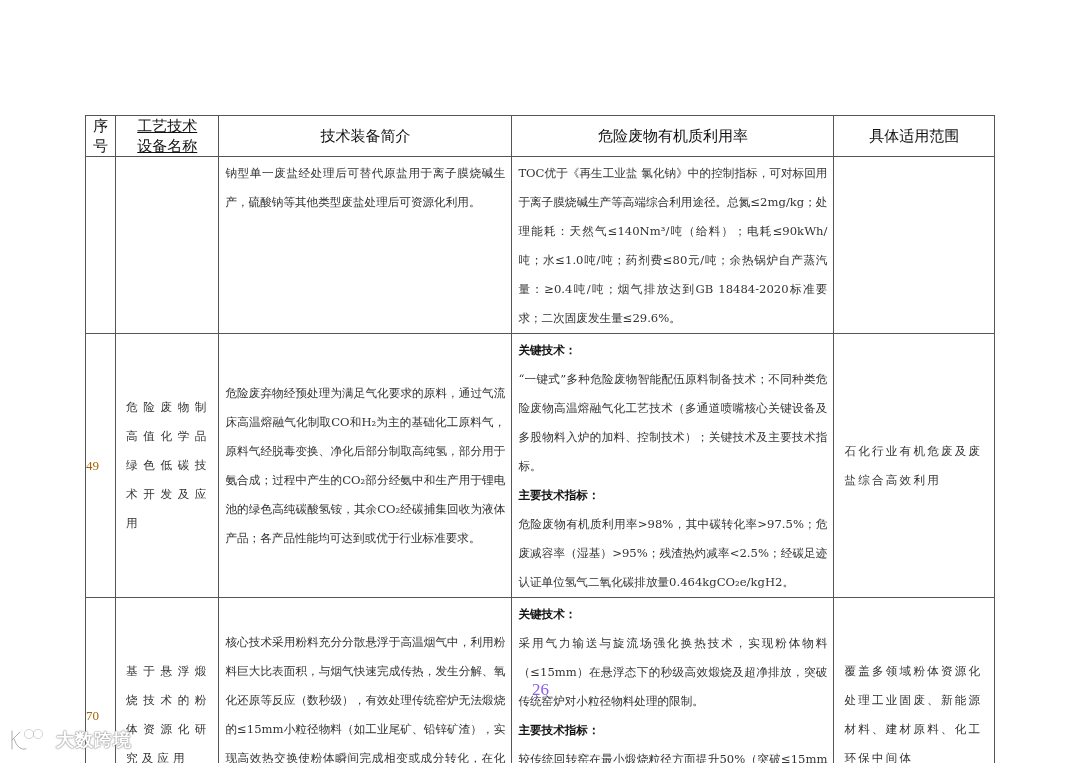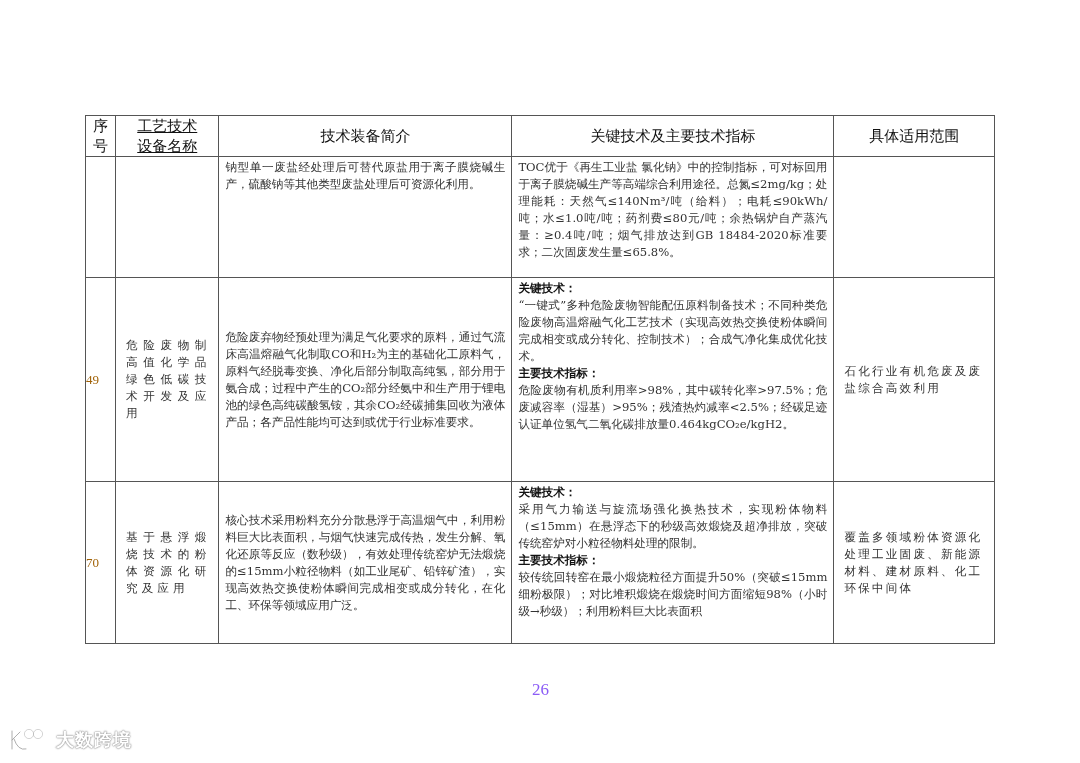--- a/index.html
+++ b/index.html
@@ -4,21 +4,21 @@
 <style>
   html, body { margin: 0; padding: 0; background: #ffffff; }
   body { width: 1080px; height: 763px; position: relative; overflow: hidden;
          font-family: "DejaVu Serif", "Liberation Serif", serif; color: #222; }
   .page { position: absolute; left: 0; top: 0; width: 1080px; height: 763px; background: #fff; }
   table.doc-table { position: absolute; left: 85px; top: 115px; border-collapse: collapse;
          table-layout: fixed; width: 910px; }
   table.doc-table td, table.doc-table th { border: 1.3px solid #555; vertical-align: middle; padding: 0; }
   th { font-family: "DejaVu Sans", "Liberation Sans", sans-serif; font-weight: normal;
        font-size: 15px; line-height: 20px; color: #111; text-align: center; height: 40px; }
-  td { font-size: 11.6px; line-height: 17px; color: #333; }
+  td { font-size: 11.6px; line-height: 29px; color: #333; }
   .c-no { width: 30px; text-align: center; }
   .c-name { width: 103px; }
   .c-intro { width: 292px; }
   .c-key { width: 321px; }
   .c-scope { width: 160px; }
   .pad { padding: 0 6px !important; text-align: justify; }
   .name-cell { padding: 0 8px 0 10px !important; letter-spacing: 4px; text-align: justify; }
   .scope-cell { padding: 0 6px 0 10px !important; letter-spacing: 2.2px; }
   .bold { font-weight: bold; color: #111; }
   .top { vertical-align: top !important; padding-top: 2px !important; }
@@ -45,39 +45,39 @@
         <col class="c-intro">
         <col class="c-key">
         <col class="c-scope">
     </colgroup>
     <thead>
       <tr>
         <th style="white-space:pre-line;">序
 号</th>
         <th style="padding:0 14px;text-decoration:underline;">工艺技术设备名称</th>
         <th>技术装备简介</th>
-        <th>关键技术及主要技术指标</th>
+        <th>危险废物有机质利用率</th>
         <th>具体适用范围</th>
       </tr>
     </thead>
     <tbody>
       <tr class="row1">
         <td class="seq"></td>
         <td class="name-cell"></td>
         <td class="pad top">钠型单一废盐经处理后可替代原盐用于离子膜烧碱生产，硫酸钠等其他类型废盐处理后可资源化利用。</td>
-        <td class="pad top">TOC优于《再生工业盐 氯化钠》中的控制指标，可对标回用于离子膜烧碱生产等高端综合利用途径。总氮≤2mg/kg；处理能耗：天然气≤140Nm³/吨（给料）；电耗≤90kWh/吨；水≤1.0吨/吨；药剂费≤80元/吨；余热锅炉自产蒸汽量：≥0.4吨/吨；烟气排放达到GB 18484-2020标准要求；二次固废发生量≤65.8%。</td>
+        <td class="pad top">TOC优于《再生工业盐 氯化钠》中的控制指标，可对标回用于离子膜烧碱生产等高端综合利用途径。总氮≤2mg/kg；处理能耗：天然气≤140Nm³/吨（给料）；电耗≤90kWh/吨；水≤1.0吨/吨；药剂费≤80元/吨；余热锅炉自产蒸汽量：≥0.4吨/吨；烟气排放达到GB 18484-2020标准要求；二次固废发生量≤29.6%。</td>
         <td class="scope-cell"></td>
       </tr>
       <tr class="row2">
         <td class="seq">49</td>
         <td class="name-cell">危险废物制高值化学品绿色低碳技术开发及应用</td>
         <td class="pad">危险废弃物经预处理为满足气化要求的原料，通过气流床高温熔融气化制取CO和H₂为主的基础化工原料气，原料气经脱毒变换、净化后部分制取高纯氢，部分用于氨合成；过程中产生的CO₂部分经氨中和生产用于锂电池的绿色高纯碳酸氢铵，其余CO₂经碳捕集回收为液体产品；各产品性能均可达到或优于行业标准要求。</td>
         <td class="pad top">
           <div class="bold">关键技术：</div>
-          <div>“一键式”多种危险废物智能配伍原料制备技术；不同种类危险废物高温熔融气化工艺技术（实现高效热交换使粉体瞬间完成相变或成分转化、控制技术）；合成气净化集成优化技术。</div>
+          <div>“一键式”多种危险废物智能配伍原料制备技术；不同种类危险废物高温熔融气化工艺技术（多通道喷嘴核心关键设备及多股物料入炉的加料、控制技术）；关键技术及主要技术指标。</div>
           <div class="bold">主要技术指标：</div>
           <div>危险废物有机质利用率&gt;98%，其中碳转化率&gt;97.5%；危废减容率（湿基）&gt;95%；残渣热灼减率&lt;2.5%；经碳足迹认证单位氢气二氧化碳排放量0.464kgCO₂e/kgH2。</div>
         </td>
         <td class="scope-cell">石化行业有机危废及废盐综合高效利用</td>
       </tr>
       <tr class="row3">
         <td class="seq">70</td>
         <td class="name-cell">基于悬浮煅烧技术的粉体资源化研究及应用</td>
         <td class="pad">核心技术采用粉料充分分散悬浮于高温烟气中，利用粉料巨大比表面积，与烟气快速完成传热，发生分解、氧化还原等反应（数秒级），有效处理传统窑炉无法煅烧的≤15mm小粒径物料（如工业尾矿、铅锌矿渣），实现高效热交换使粉体瞬间完成相变或成分转化，在化工、环保等领域应用广泛。</td>
         <td class="pad top">

